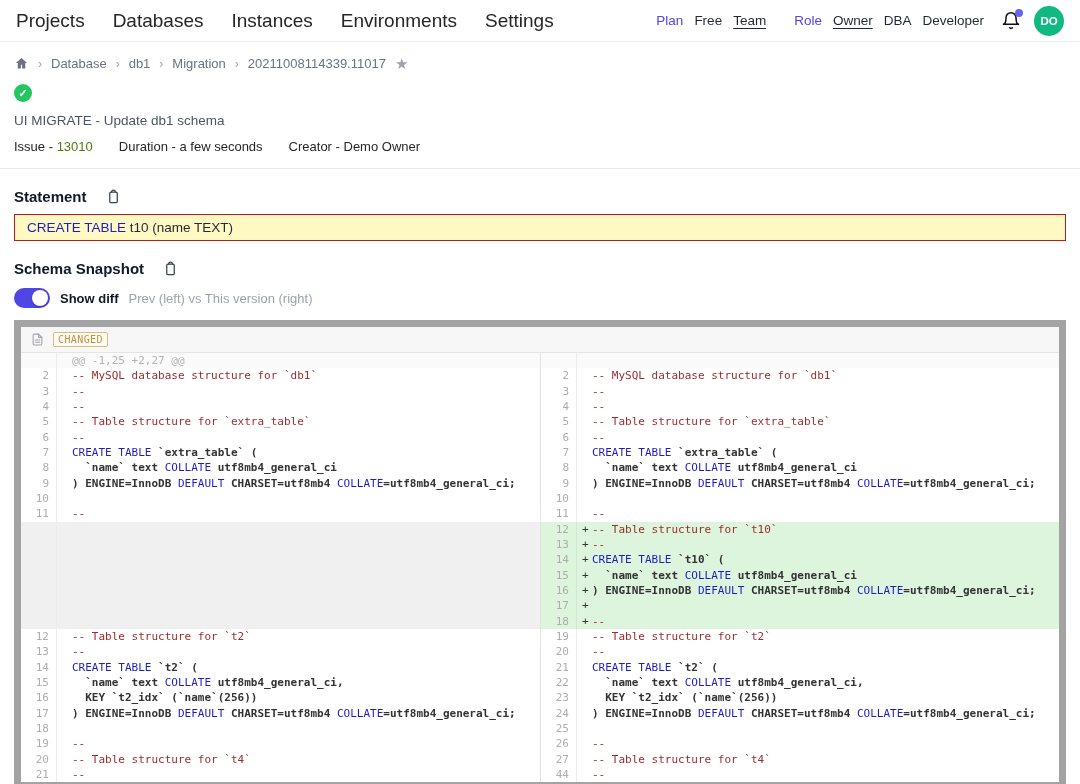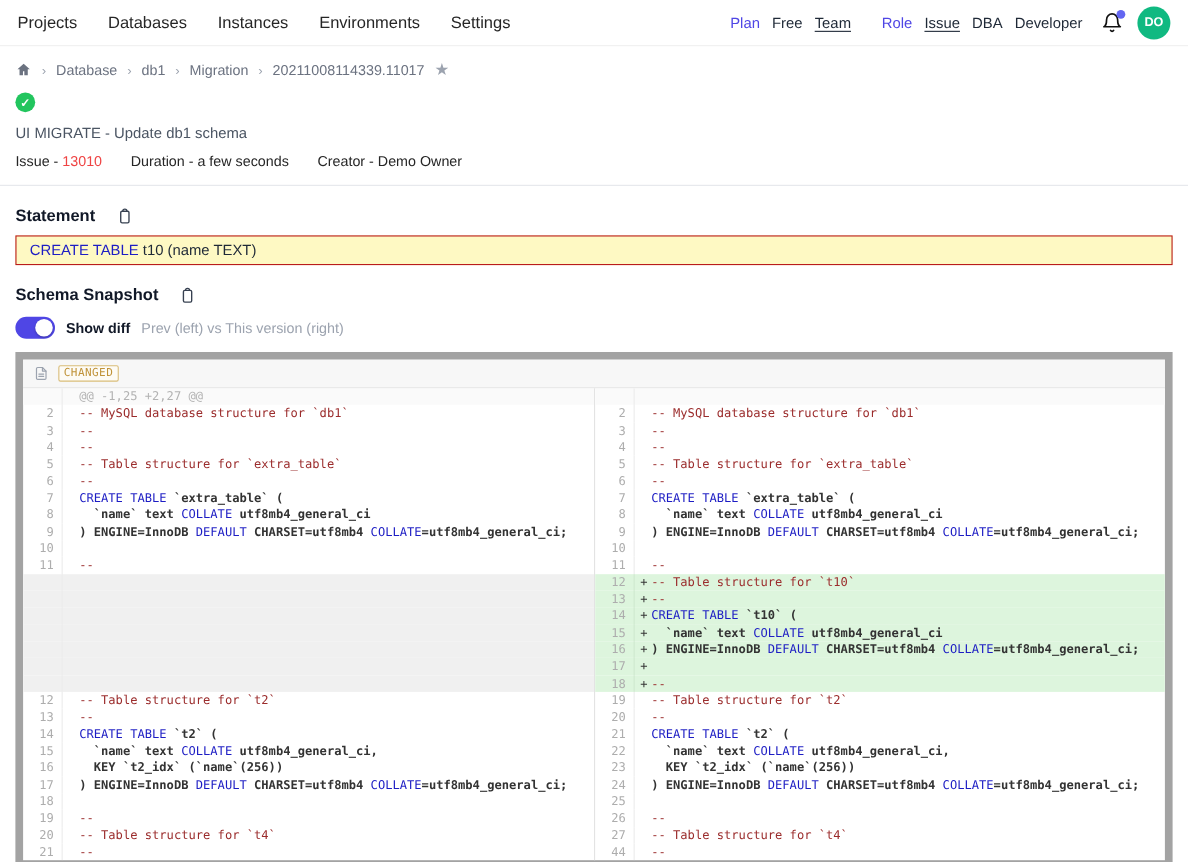--- a/index.html
+++ b/index.html
@@ -3,21 +3,21 @@
 <meta charset="utf-8">
 <style>
   * { margin:0; padding:0; box-sizing:border-box; }
   html,body { width:1080px; height:784px; background:#ffffff; overflow:hidden;
     font-family:"Liberation Sans", sans-serif; color:#1f2937; }
 
   
   .topnav { height:42px; display:flex; align-items:center; justify-content:space-between;
     padding:0 16px; border-bottom:1px solid #f0f0f0; }
   .nav-left { display:flex; align-items:center; gap:28px; }
-  .nav-item { font-size:15px; color:#262626; cursor:pointer; }
+  .nav-item { font-size:19px; color:#262626; cursor:pointer; }
   .nav-right { display:flex; align-items:center; gap:11px; font-size:13.5px; }
   .accent-label { color:#4f46e5; }
   .underlined { text-decoration:underline; text-underline-offset:3px; }
   .nav-sep { width:6px; }
   .bell-wrap { position:relative; margin-left:6px; cursor:pointer; }
   .bell-dot { position:absolute; top:-2px; right:-2px; width:8px; height:8px;
     border-radius:50%; background:#6366f1; }
   .avatar { width:30px; height:30px; border-radius:50%; background:#10b981; color:#fff;
     font-size:11.5px; font-weight:700; display:flex; align-items:center; justify-content:center;
     margin-left:2px; cursor:pointer; }
@@ -31,21 +31,21 @@
 
   .title-row { display:flex; align-items:center; gap:8px; margin:13px 16px 0 14px; }
   .check-circle { width:18px; height:18px; border-radius:50%; background:#22c55e; color:#fff;
     display:flex; align-items:center; justify-content:center; font-size:11px; font-weight:700; }
   .page-title { font-size:17px; font-weight:700; color:#111827; }
 
   .subtitle { margin:11px 16px 0 14px; font-size:13.5px; color:#4b5563; }
 
   .meta-row { display:flex; align-items:center; gap:26px; margin:11px 16px 14px 14px;
     font-size:13px; color:#262626; }
-  .meta-link { color:#ef4444; cursor:pointer;text-align:center; }
+  .meta-link { color:#4d7c0f; cursor:pointer;text-align:center; }
 
   .hr { border-top:1px solid #e5e7eb; }
 
   
   .section-heading { display:flex; align-items:center; gap:19px; margin:19px 14px 9px 14px;
     font-size:15px; font-weight:700; color:#111827; }
   .copy-icon { cursor:pointer; display:inline-flex; }
 
   .sql-block { margin:0 14px; border:1px solid #b91c1c; padding:5px 12px;
     font-size:13.5px; color:#1f2937; background:#fef9c3; }
@@ -95,21 +95,21 @@
     <span class="nav-item">Instances</span>
     <span class="nav-item">Environments</span>
     <span class="nav-item">Settings</span>
   </div>
   <div class="nav-right">
     <span class="accent-label">Plan</span>
     <span>Free</span>
     <span class="underlined">Team</span>
     <span class="nav-sep"></span>
     <span class="accent-label">Role</span>
-    <span class="underlined">Issue</span>
+    <span class="underlined">Owner</span>
     <span>DBA</span>
     <span>Developer</span>
     <span class="bell-wrap">
       <span>
         <svg width="20" height="20" viewBox="0 0 24 24" fill="none" stroke="#111" stroke-width="1.8" stroke-linecap="round" stroke-linejoin="round">
           <path d="M18 8a6 6 0 10-12 0c0 7-3 8-3 8h18s-3-1-3-8"></path>
           <path d="M13.7 20a2 2 0 01-3.4 0"></path>
         </svg>
       </span>
       <span class="bell-dot"></span>

